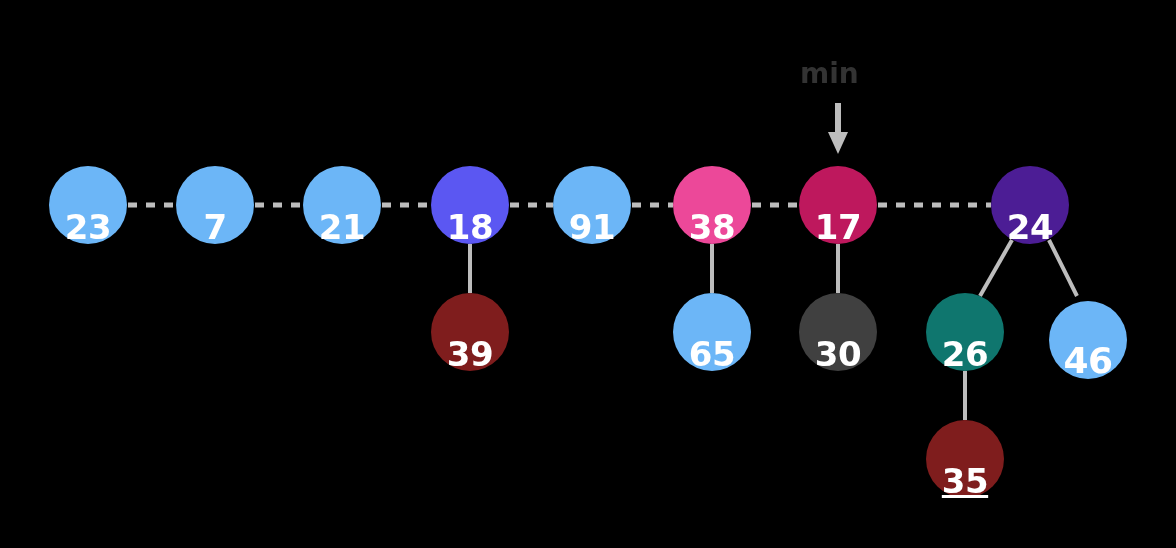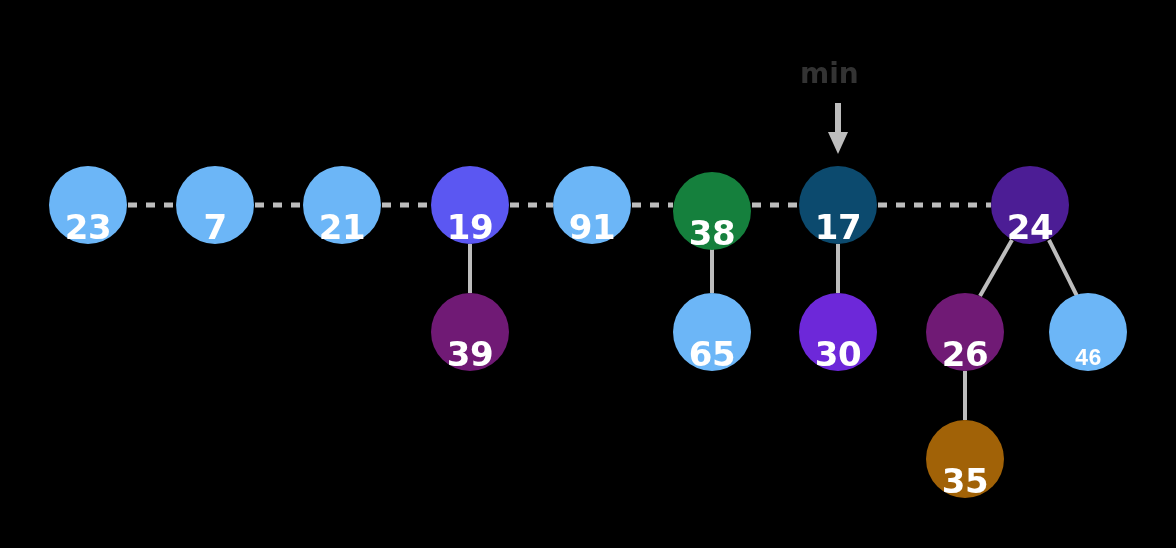--- a/index.html
+++ b/index.html
@@ -92,50 +92,50 @@
       <div class="node" style="left: 49px; top: 166px; width: 78px; height: 78px; background: rgb(108, 182, 247); font-size: 34px;">
         <span class="node-label">23</span>
       </div>
       <div class="node" style="left: 176px; top: 166px; width: 78px; height: 78px; background: rgb(108, 182, 247); font-size: 34px;">
         <span class="node-label">7</span>
       </div>
       <div class="node" style="left: 303px; top: 166px; width: 78px; height: 78px; background: rgb(108, 182, 247); font-size: 34px;">
         <span class="node-label">21</span>
       </div>
       <div class="node" style="left: 431px; top: 166px; width: 78px; height: 78px; background: rgb(91, 87, 242); font-size: 34px;">
-        <span class="node-label">19</span>
+        <span class="node-label">18</span>
       </div>
       <div class="node" style="left: 553px; top: 166px; width: 78px; height: 78px; background: rgb(108, 182, 247); font-size: 34px;">
         <span class="node-label">91</span>
       </div>
-      <div class="node" style="left: 673px; top: 172px; width: 78px; height: 78px; background: #15803d; font-size: 34px;">
+      <div class="node" style="left: 673px; top: 166px; width: 78px; height: 78px; background: #ec4899; font-size: 34px;">
         <span class="node-label">38</span>
       </div>
-      <div class="node" style="left: 799px; top: 166px; width: 78px; height: 78px; background: #0c4a6e; font-size: 34px;">
+      <div class="node" style="left: 799px; top: 166px; width: 78px; height: 78px; background: #be185d; font-size: 34px;">
         <span class="node-label">17</span>
       </div>
       <div class="node" style="left: 991px; top: 166px; width: 78px; height: 78px; background: #4c1d95; font-size: 34px;">
         <span class="node-label">24</span>
       </div>
-      <div class="node" style="left: 431px; top: 293px; width: 78px; height: 78px; background: #701a75; font-size: 34px;">
+      <div class="node" style="left: 431px; top: 293px; width: 78px; height: 78px; background: #7f1d1d; font-size: 34px;">
         <span class="node-label">39</span>
       </div>
       <div class="node" style="left: 673px; top: 293px; width: 78px; height: 78px; background: rgb(108, 182, 247); font-size: 34px;">
         <span class="node-label">65</span>
       </div>
-      <div class="node" style="left: 799px; top: 293px; width: 78px; height: 78px; background: #6d28d9; font-size: 34px;">
+      <div class="node" style="left: 799px; top: 293px; width: 78px; height: 78px; background: #404040; font-size: 34px;">
         <span class="node-label">30</span>
       </div>
-      <div class="node" style="left: 926px; top: 293px; width: 78px; height: 78px; background: #701a75; font-size: 34px;">
+      <div class="node" style="left: 926px; top: 293px; width: 78px; height: 78px; background: #0f766e; font-size: 34px;">
         <span class="node-label">26</span>
       </div>
-      <div class="node" style="left: 1049px; top: 293px; width: 78px; height: 78px; background: rgb(108, 182, 247); font-size: 23px; font-family: Liberation Mono, monospace;">
+      <div class="node" style="left: 1049px; top: 301px; width: 78px; height: 78px; background: rgb(108, 182, 247); font-size: 36px;">
         <span class="node-label">46</span>
       </div>
-      <div class="node" style="left: 926px; top: 420px; width: 78px; height: 78px; background: #a16207; font-size: 34px;">
+      <div class="node" style="left: 926px; top: 420px; width: 78px; height: 78px; background: #7f1d1d; font-size: 34px; text-decoration: underline;">
         <span class="node-label">35</span>
       </div>
     </div>
 
   <div id="min-annotation">
     <span id="min-label" style="left: 800px; top: 60px; font-size: 28px; color: rgb(51, 51, 51);">min</span>
     <svg id="min-arrow" style="position:absolute;left:0;top:0;" width="1176" height="548" viewBox="0 0 1176 548" xmlns="http://www.w3.org/2000/svg">
       <g id="arrow-group">
           <line x1="838" y1="103" x2="838" y2="134" stroke="#BDBDBD" stroke-width="6"></line>
           <polygon points="828,132 848,132 838,154" fill="#BDBDBD"></polygon>

